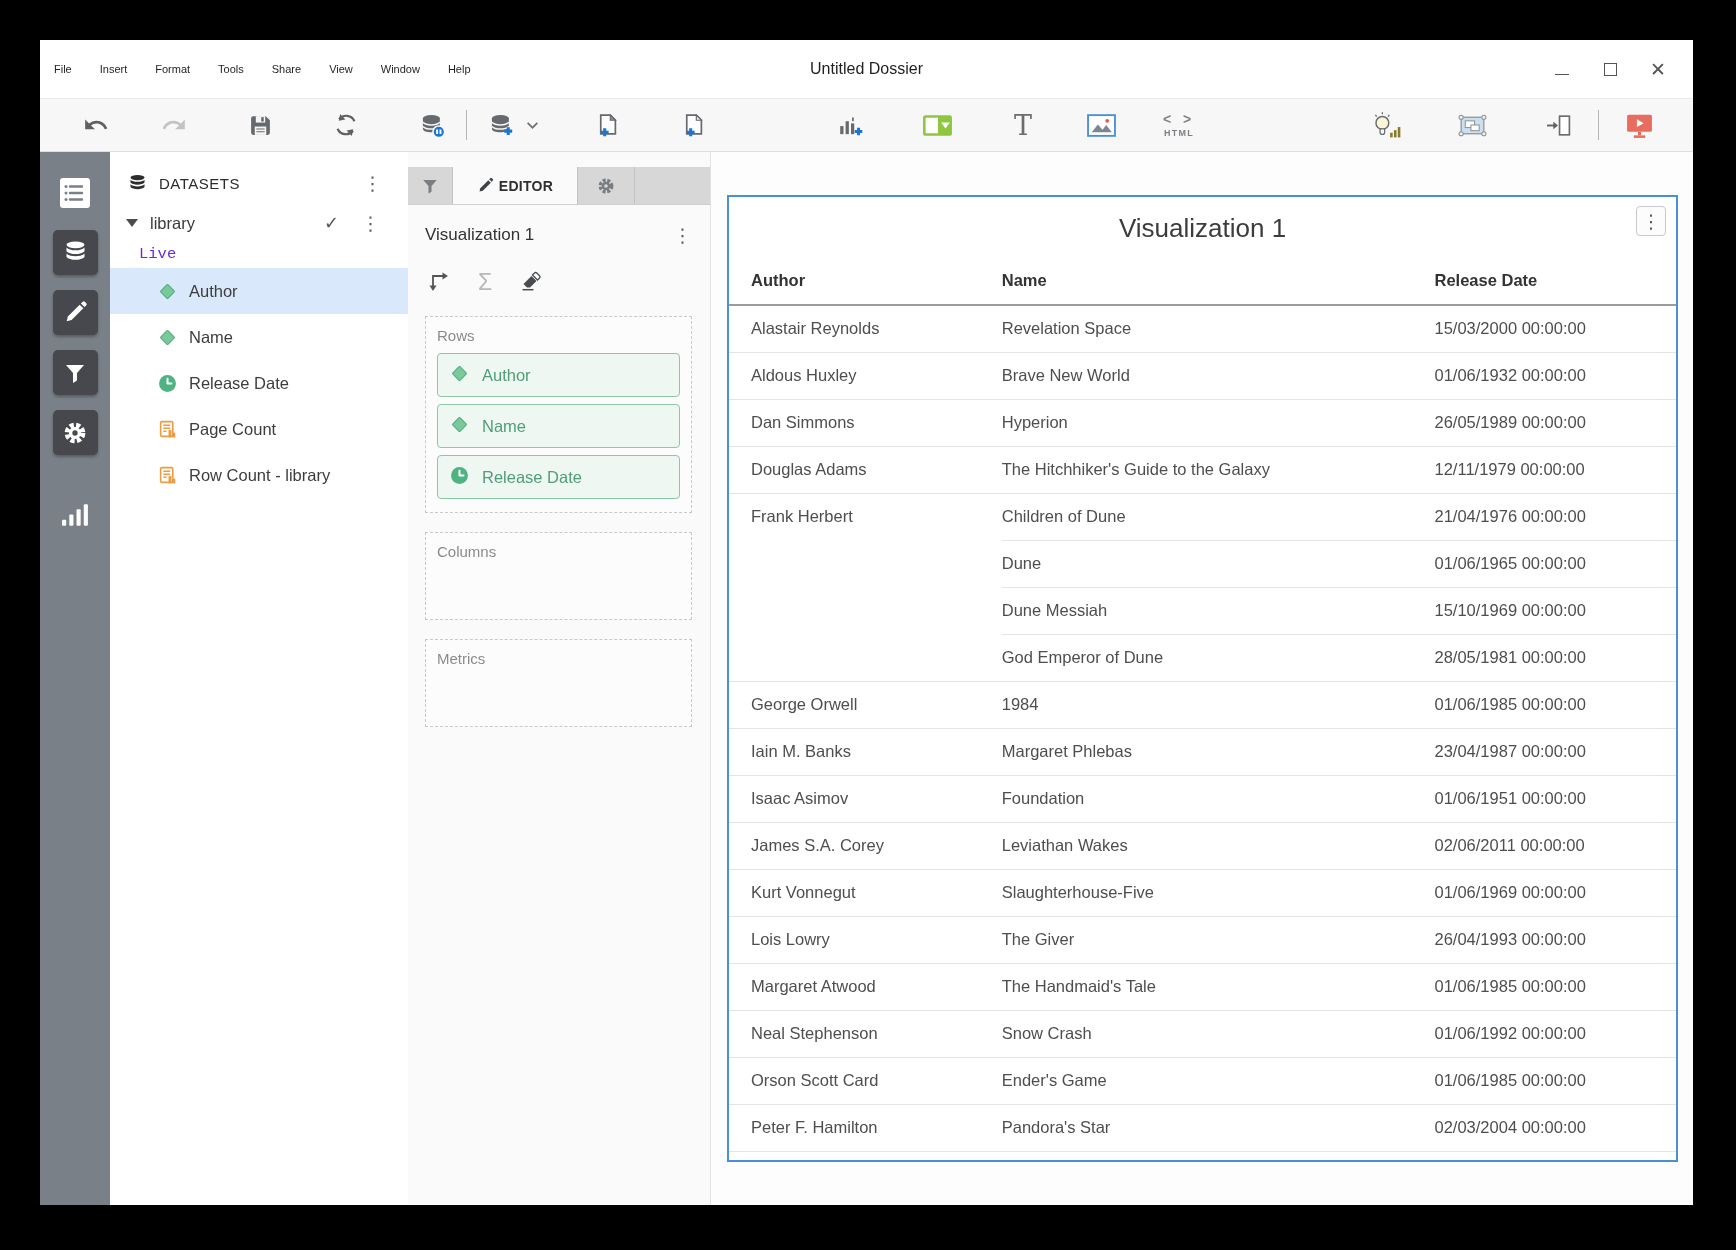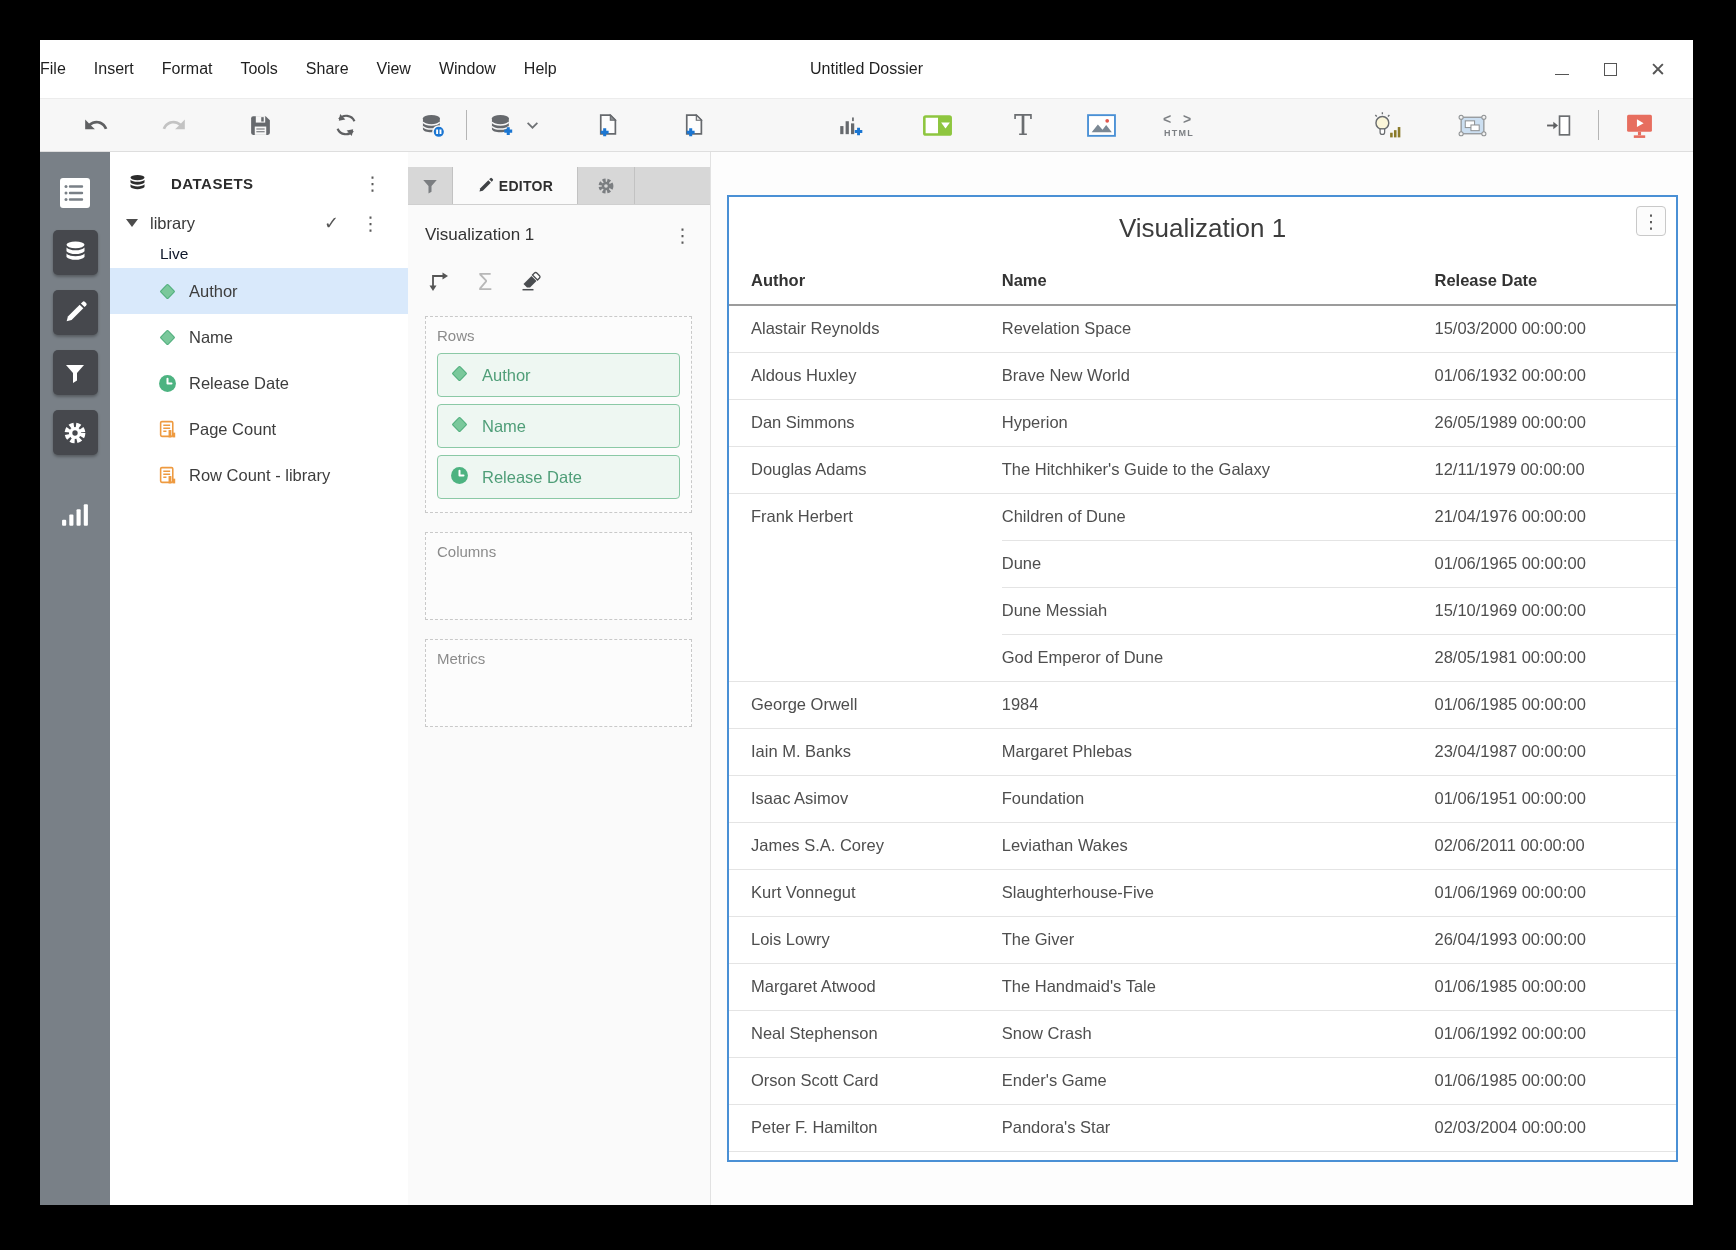--- a/index.html
+++ b/index.html
@@ -4,21 +4,21 @@
 <style>
   * { box-sizing: border-box; margin: 0; padding: 0; }
   html,body { width:1736px; height:1250px; }
   body { background:#000; position:relative; font-family:"Liberation Sans", sans-serif; color:#3d3d3d; }
 
   .window { position:absolute; left:40px; top:40px; width:1653px; height:1165px;
             background:#fff; display:flex; flex-direction:column; overflow:hidden; }
 
   
   .titlebar { flex:0 0 58px; display:flex; align-items:center; background:#fff; position:relative; }
-  .menus { display:flex; gap:28px; font-size:16px; color:#1f1f1f; z-index:2; }
+  .menus { display:flex; gap:28px; padding-left:14px; font-size:11px; color:#1f1f1f; z-index:2; }
   .menu-item { cursor:default; }
   .window-title { position:absolute; left:0; right:0; text-align:center; font-size:16px; color:#1f1f1f; }
   .win-controls { margin-left:auto; display:flex; gap:30px; padding-right:26px; align-items:center; z-index:2; }
   .win-btn { width:18px; height:18px; display:flex; align-items:center; justify-content:center; color:#555; }
   .min-glyph { width:14px; height:0; border-top:1.6px solid #555; margin-top:10px; }
   .max-glyph { width:13px; height:13px; border:1.6px solid #555; }
   .close-glyph { font-size:19px; color:#555; line-height:1; }
 
   
   .toolbar { flex:0 0 54px; background:#f7f7f7; border-top:1px solid #ececec; border-bottom:1px solid #dedede;
@@ -39,31 +39,31 @@
   
   .sidebar { flex:0 0 70px; background:#798087; display:flex; flex-direction:column; align-items:center;
              padding-top:18px; gap:15px; }
   .side-btn { width:45px; height:45px; display:flex; align-items:center; justify-content:center; border-radius:5px; }
   .side-btn.dark { background:#46484d; box-shadow:0 2px 3px rgba(0,0,0,.28); }
   .side-btn.last { margin-top:22px; }
 
   
   .datasets { flex:0 0 298px; background:#fff; padding-top:16px; overflow:hidden; }
   .ds-header { display:flex; align-items:center; padding:0 26px 0 17px; height:30px; }
-  .ds-title { font-weight:bold; font-size:15px; letter-spacing:.5px; color:#2c2c2c; margin-left:23px; flex:1; }
+  .ds-title { font-weight:normal; font-size:15px; letter-spacing:.5px; color:#2c2c2c; margin-left:11px; flex:1; }
   .kebab { color:#5a5a5a; font-size:19px; line-height:1; cursor:default; }
   .search-box { margin:12px 33px 10px 18px; height:41px; border:1px solid #c6c6c6; border-radius:6px;
                 display:flex; align-items:center; padding:0 13px; background:#fff; }
   .search-box .all { font-size:16px; color:#333; margin-right:9px; }
   .search-box .spacer { flex:1; }
   .lib-row { display:flex; align-items:center; height:34px; padding:0 28px 0 16px; margin-top:8px; font-size:16.5px; color:#3a3a3a; }
   .tri-down { width:0; height:0; border-left:6px solid transparent; border-right:6px solid transparent; border-top:8px solid #4c4c4c; }
   .lib-name { margin-left:12px; flex:1; }
   .check { color:#555; font-size:18px; margin-right:22px; }
-  .live { color:#0f172a; font-size:15.5px; padding-left:50px; height:28px; display:flex; align-items:center; }
+  .live { color:#6d28d9; font-size:15.5px; padding-left:29px; height:28px; display:flex; align-items:center;font-family:Liberation Mono, monospace; }
   .field-row { display:flex; align-items:center; height:46px; padding-left:48px; gap:12px; font-size:16.5px; color:#3d3d3d; }
   .field-row.selected { background:#d9e9fb; }
   .field-row .f-icon { display:flex; }
 
   
   .editor { flex:0 0 302px; background:#fafafa; display:flex; flex-direction:column; }
   .tabs { margin-top:15px; flex:0 0 38px; background:#d7d7d7; display:flex; border-bottom:1px solid #cfcfcf; }
   .tab { display:flex; align-items:center; justify-content:center; border-right:1px solid #c2c2c2; height:100%; }
   .tab-filter { width:45px; } .tab-gear { width:57px; }
   .tab-active { width:125px; background:#fafafa; gap:5px; font-weight:bold; font-size:14px; color:#2e2e2e; letter-spacing:.3px; }

